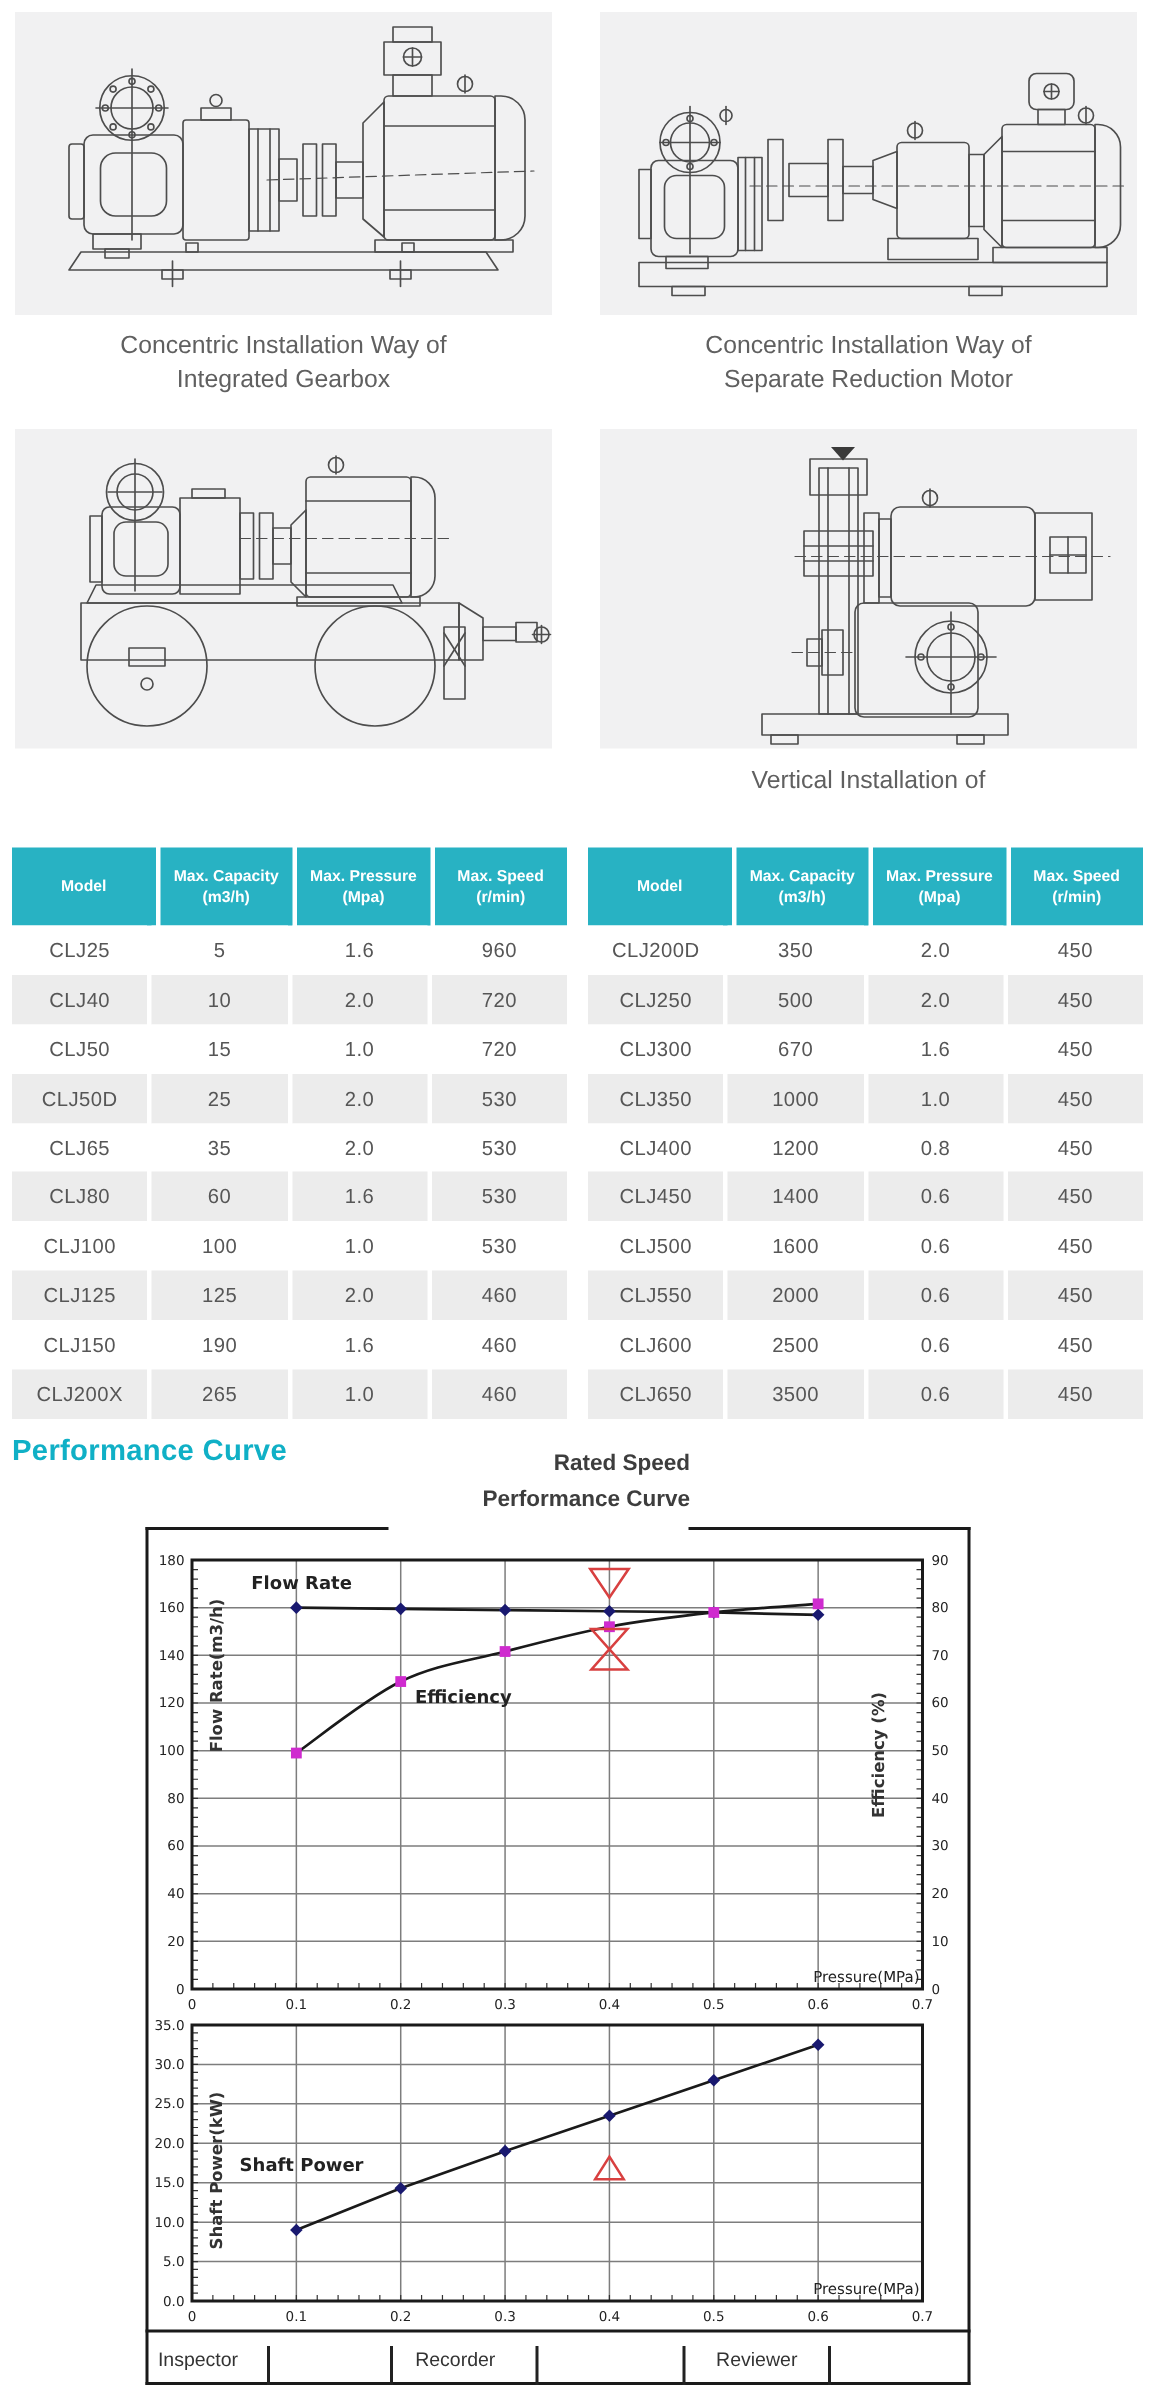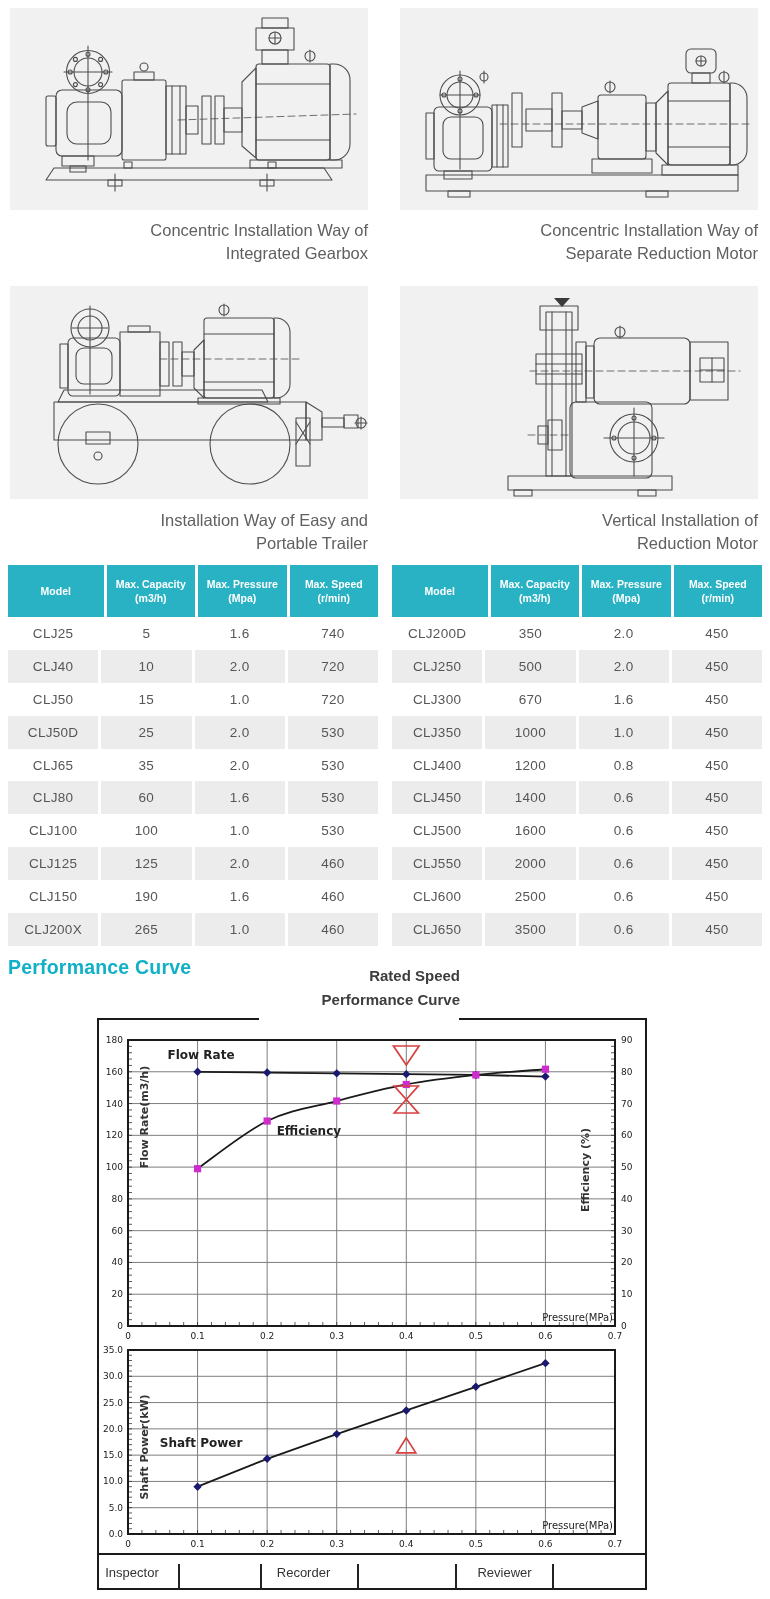--- a/index.html
+++ b/index.html
@@ -3,21 +3,21 @@
 <meta charset="utf-8">
 <style>
   html,body{margin:0;padding:0;background:#fff}
   .page{position:relative;width:770px;height:1599px;background:#fff;overflow:hidden;
         font-family:"Liberation Sans",sans-serif}
   .panel{position:absolute;background:#f1f1f2}
   .draw{position:absolute}
   .draw *{stroke:#4d4d4d;stroke-width:1.1;fill:none;stroke-linejoin:round;stroke-linecap:round}
   .draw .dash{stroke-dasharray:7 4;stroke-width:.8}
   .draw .fdark{fill:#3a3a3a;stroke:none}
-  .cap{position:absolute;width:358px;text-align:right;font-size:16.5px;color:#606060;line-height:1.38}
+  .cap{position:absolute;width:358px;text-align:center;font-size:16.5px;color:#606060;line-height:1.38}
   .ptable{position:absolute;width:370px;display:flex;flex-direction:column}
   .thead{display:flex;gap:3px;height:52px}
   .th{flex:1;background:#28b2c3;color:#fff;font-weight:bold;font-size:10.5px;display:flex;
       flex-direction:column;justify-content:center;align-items:center;text-align:center;line-height:1.35}
   .c0{flex:1.08}
   .trow{display:flex;gap:3px;height:32.9px}
   .td{flex:1;display:flex;align-items:center;justify-content:center;font-size:13.5px;color:#565656;
       background:#fff;letter-spacing:.3px}
   .alt .td{background:#ececec}
   .perf-heading{position:absolute;left:8px;top:956px;font-size:19.5px;font-weight:bold;color:#10b0c6;letter-spacing:.2px}
@@ -225,27 +225,22 @@
   </div>
 
   <div class="cap" style="left:10px;top:219px">
     <div>Concentric Installation Way of</div>
     <div>Integrated Gearbox</div>
   </div>
   <div class="cap" style="left:400px;top:219px">
     <div>Concentric Installation Way of</div>
     <div>Separate Reduction Motor</div>
   </div>
-  <div class="cap" style="left:10px;top:509px">
-    <div>Installation Way of Easy and</div>
-    <div>Portable Trailer</div>
-  </div>
   <div class="cap" style="left:400px;top:509px">
     <div>Vertical Installation of</div>
-    <div>Reduction Motor</div>
   </div>
 
   <div class="ptable" id="tableL" style="left:8px;top:565px">
       <div class="thead">
         <div class="th c0">
           <div>Model</div>
         </div>
         <div class="th c1">
           <div>Max. Capacity</div>
           <div>(m3/h)</div>
@@ -256,21 +251,21 @@
         </div>
         <div class="th c3">
           <div>Max. Speed</div>
           <div>(r/min)</div>
         </div>
       </div>
       <div class="trow">
         <div class="td c0">CLJ25</div>
         <div class="td c1">5</div>
         <div class="td c2">1.6</div>
-        <div class="td c3">740</div>
+        <div class="td c3">960</div>
       </div>
       <div class="trow alt">
         <div class="td c0">CLJ40</div>
         <div class="td c1">10</div>
         <div class="td c2">2.0</div>
         <div class="td c3">720</div>
       </div>
       <div class="trow">
         <div class="td c0">CLJ50</div>
         <div class="td c1">15</div>

